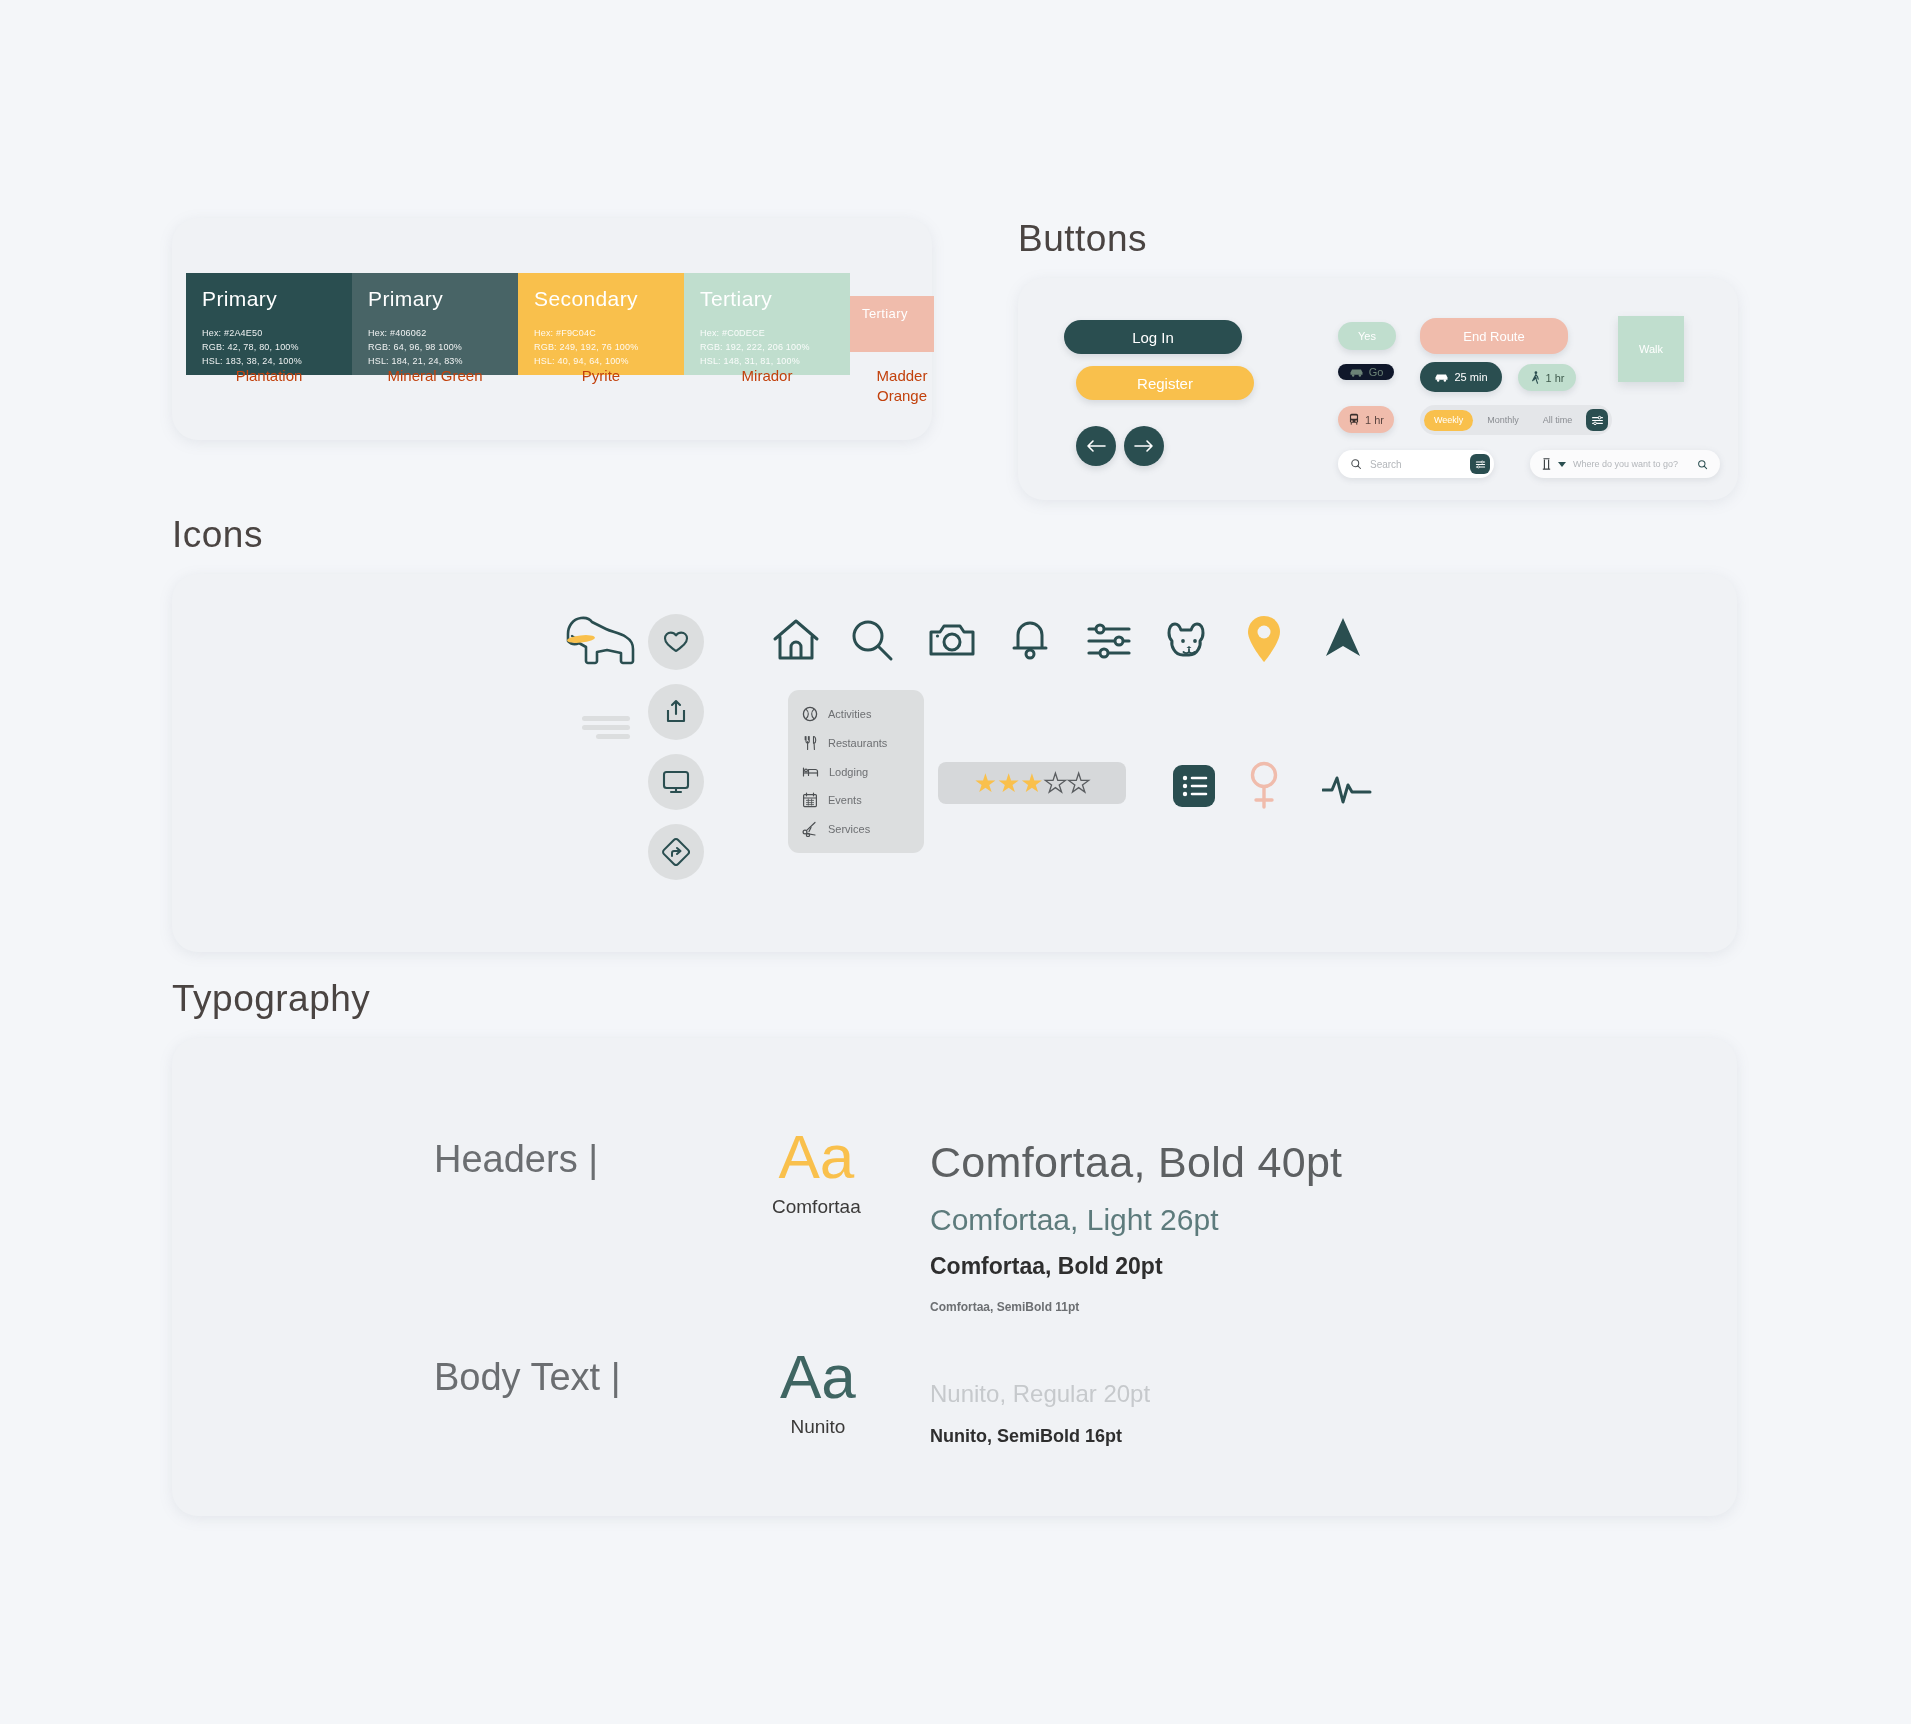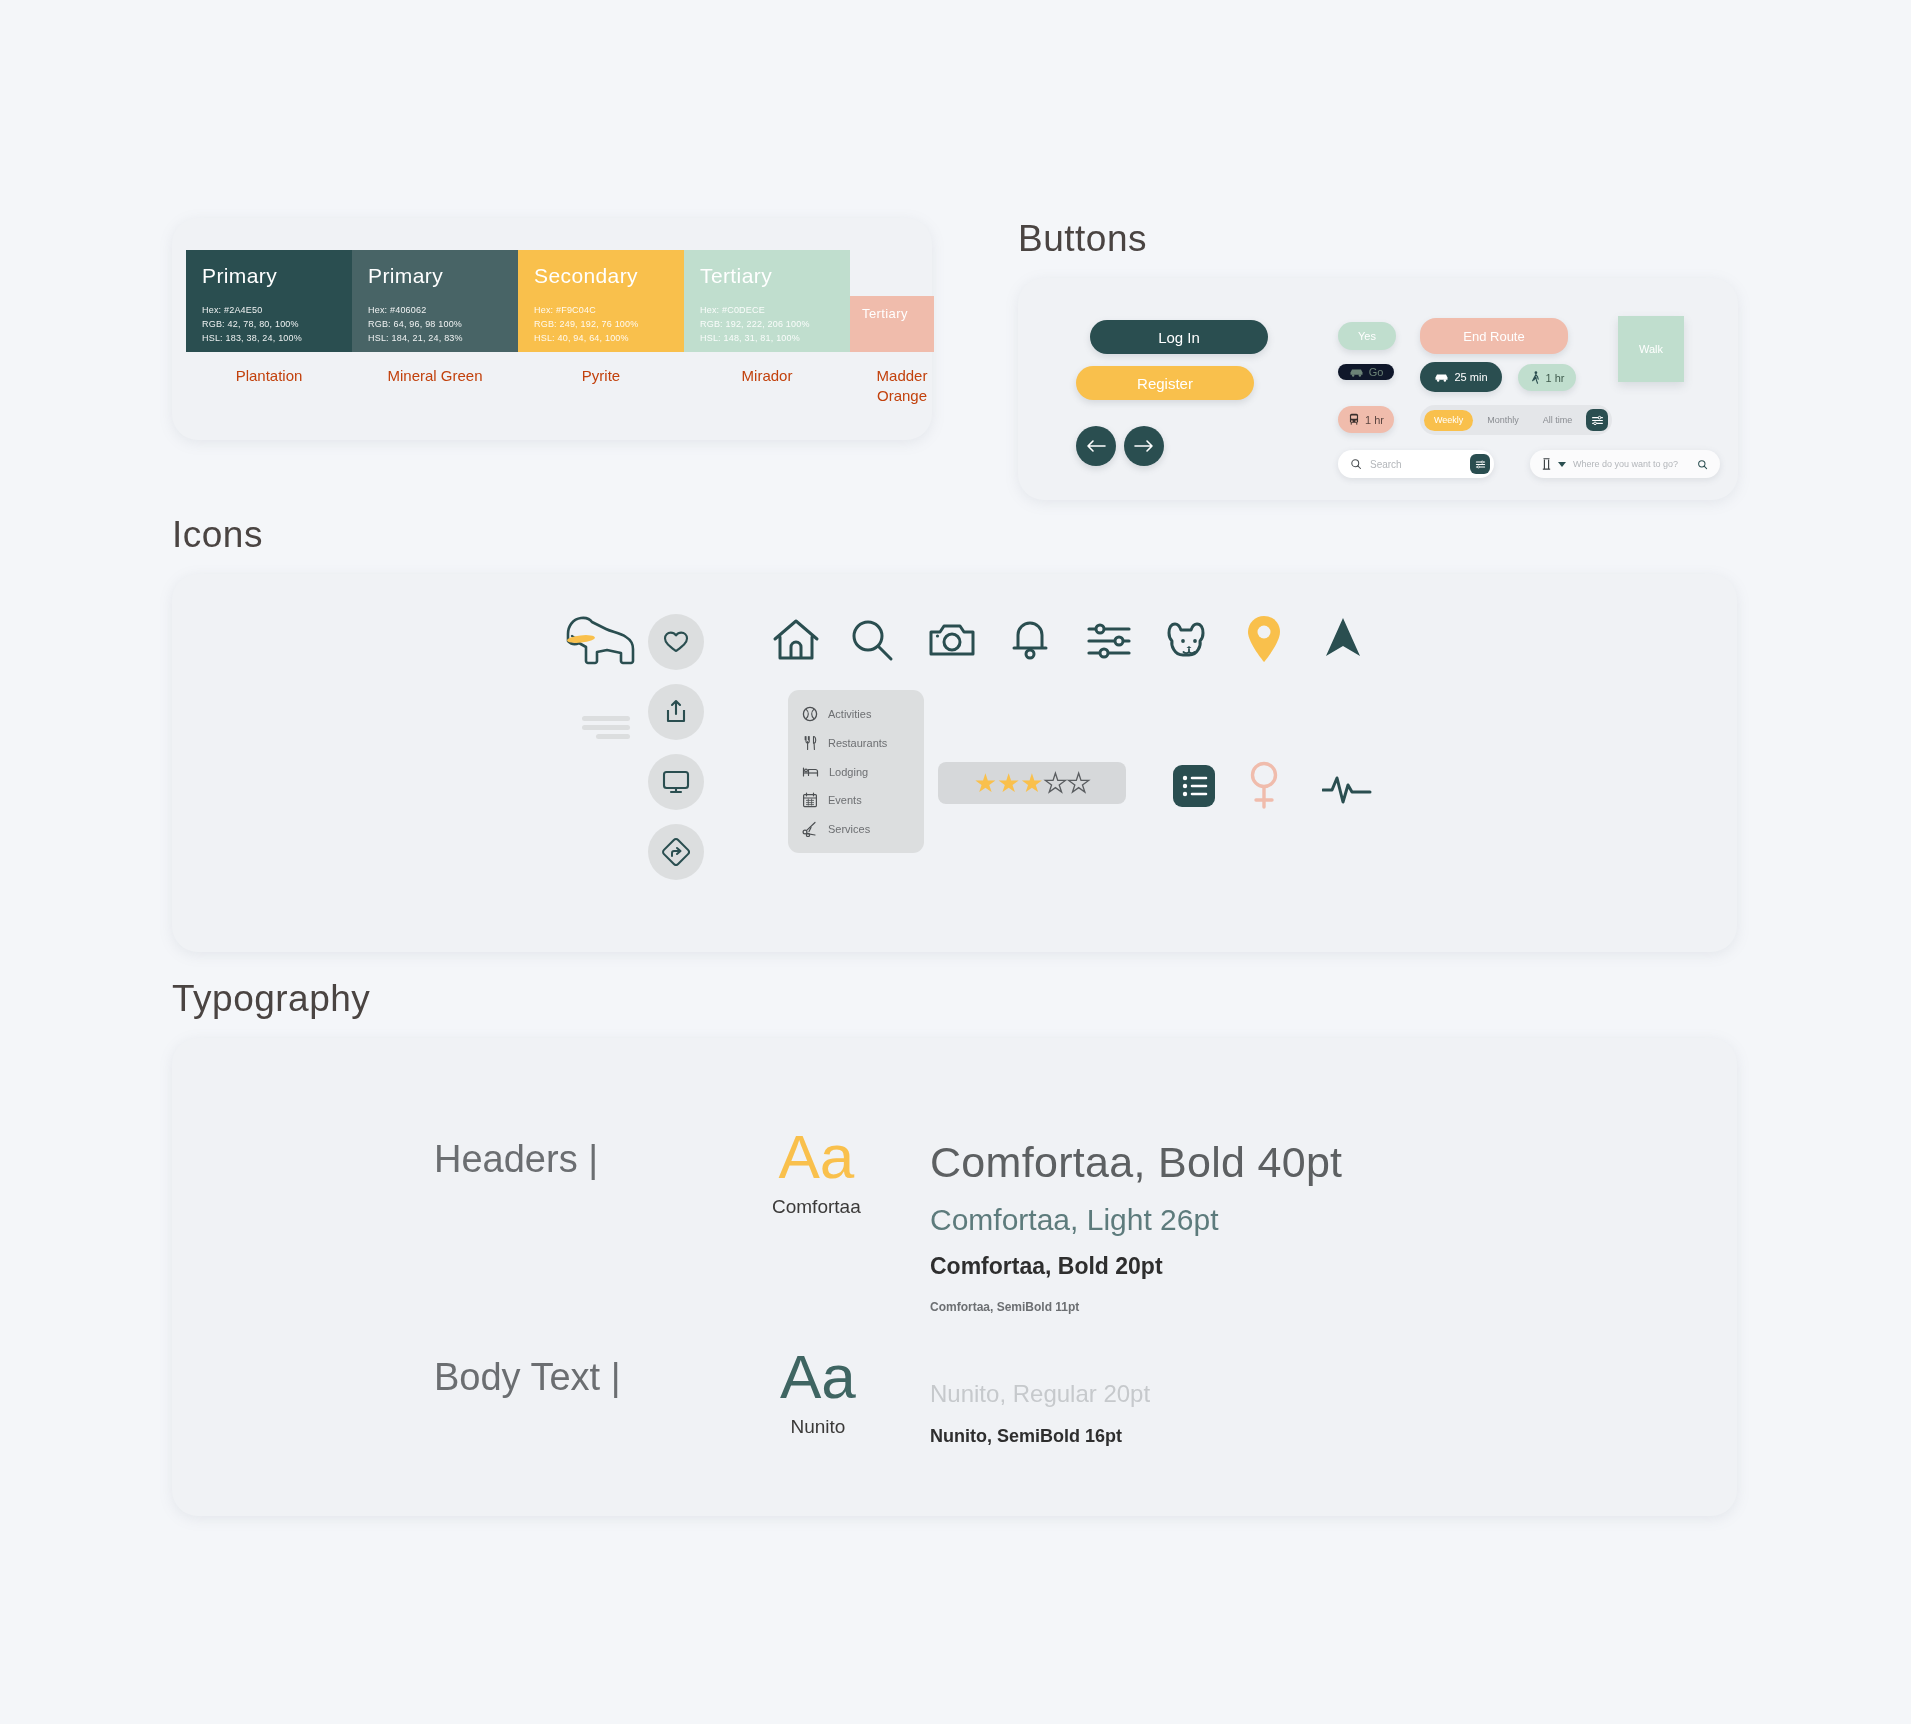--- a/index.html
+++ b/index.html
@@ -29,21 +29,21 @@
   #palette-panel { width: 760px; height: 222px; position: relative; padding: 22px; }
   .swatch-strip { position: absolute; left: 14px; top: 32px; display: flex; height: 102px; }
   .swatch {
     width: 166px; height: 102px;
     padding: 14px 16px 0 16px;
     position: relative;
     color: #ffffff;
   }
   .swatch-role { font-size: 21px; font-weight: 400; letter-spacing: .4px; margin-bottom: 16px; }
   .swatch-meta { font-size: 9px; line-height: 1.55; opacity: .92; letter-spacing: .2px; }
-  .swatch.tall { height: 102px; }
+  .swatch.tall { height: 102px; margin-top: 23px; }
   .swatch-small {
     width: 84px; height: 56px; padding: 10px 12px 0 12px;
     align-self: flex-end;
   }
   .swatch-small .swatch-role { font-size: 13px; margin: 0; }
   .swatch-names { position: absolute; left: 14px; top: 148px; display: flex; }
   .swatch-name {
     width: 166px; text-align: center;
     font-size: 15px; color: #c2410c; line-height: 1.35;
   }
@@ -54,21 +54,21 @@
   #buttons-section .section-title { margin-bottom: 18px; }
   #buttons-panel { width: 720px; height: 222px; position: relative; }
 
   .btn-primary {
     position: absolute; width: 178px; height: 34px;
     border-radius: 17px; border: none; cursor: pointer;
     font-family: inherit; font-size: 15px; color: #fff;
     display: flex; align-items: center; justify-content: center;
     box-shadow: 0 3px 7px rgba(90,100,110,.18);
   }
-  #btn-login { left: 72px; top: 42px; background: #2a4e50; }
+  #btn-login { left: 46px; top: 42px; background: #2a4e50; }
   #btn-register { left: 58px; top: 88px; background: #f9c04c; }
 
   .circle-btn {
     position: absolute; width: 40px; height: 40px; border-radius: 50%;
     background: #2a4e50; display: flex; align-items: center; justify-content: center;
     cursor: pointer; box-shadow: 0 3px 7px rgba(90,100,110,.2);
   }
   #btn-back { left: 58px; top: 148px; }
   #btn-forward { left: 106px; top: 148px; }
 

